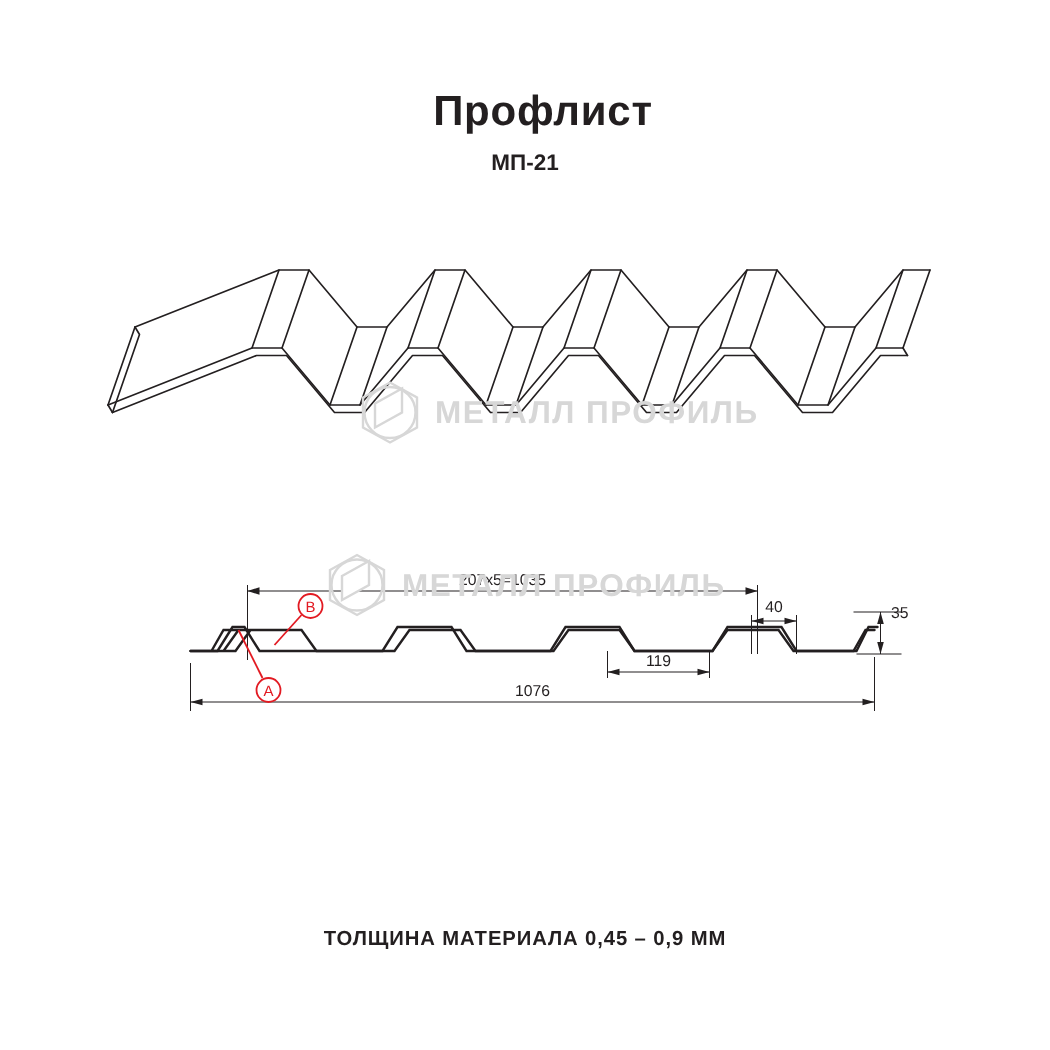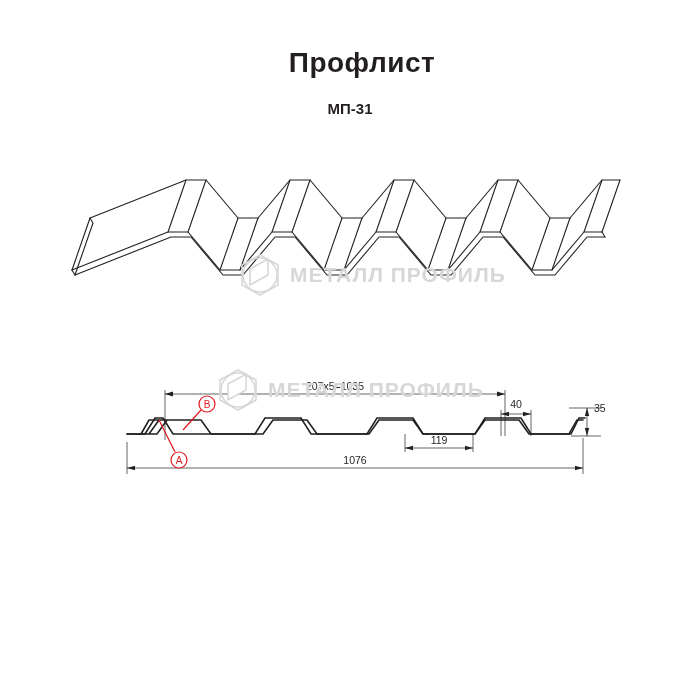--- a/index.html
+++ b/index.html
@@ -12,21 +12,21 @@
   }
   #page {
     position: relative;
     width: 700px; height: 700px;
     overflow: hidden;
     background: #ffffff;
   }
   .title {
     position: absolute;
     left: 0; right: 0;
-    top: 47px;
+    top: 58px;
     text-align: center;
     font-size: 28px;
     font-weight: bold;
     letter-spacing: 0.5px;
     color: #231f20;
     padding-left: 24px;
   }
   .subtitle {
     position: absolute;
     left: 0; right: 0;
@@ -66,21 +66,21 @@
   .wm2 { left: 190px; top: 360px; }
   svg { display: block; overflow: visible; }
   text { font-family: "Liberation Sans", sans-serif; }
 </style>
 </head>
 <body>
 
 <div id="page">
 
   <div class="title">Профлист</div>
-  <div class="subtitle">МП-31</div>
+  <div class="subtitle">МП-21</div>
 
   <div class="iso-wrap">
     <svg width="580" height="160" viewBox="0 0 580 160">
       <g fill="none" stroke="#231f20" stroke-width="1.1" stroke-linejoin="round" stroke-linecap="round">
 
         <path d="M30 58 L126 20 L146 20 L178 58 L198 58 L230 20 L250 20 L282 58 L302 58 L334 20 L354 20 L386 58 L406 58 L438 20 L458 20 L490 58 L510 58 L542 20 L560 20"></path>
 
         <path d="M12 110 L108 72 L128 72 L160 110 L180 110 L212 72 L232 72 L264 110 L284 110 L316 72 L336 72 L368 110 L388 110 L420 72 L440 72 L472 110 L492 110 L524 72 L542 72"></path>
 
         <path d="M30 58 L12 110"></path>
@@ -206,13 +206,14 @@
     <svg width="290" height="62" viewBox="0 0 290 62">
       <g stroke="#d7d7d7" stroke-width="1.6" fill="none">
         <path d="M30 20 L48 10 L66 20 L66 40 L48 50 L30 40 Z"></path>
         <path d="M38 24 L56 14 L56 30 L38 40 Z" fill="#ffffff"></path>
         <circle cx="48" cy="30" r="17"></circle>
       </g>
       <text x="78" y="37" font-size="21" font-weight="bold" fill="#d7d7d7" letter-spacing="1">МЕТАЛЛ ПРОФИЛЬ</text>
     </svg>
   </div>
 
+  <div class="footer">ТОЛЩИНА МАТЕРИАЛА 0,45 – 0,9 ММ</div>
 </div>
 
 </body></html>

